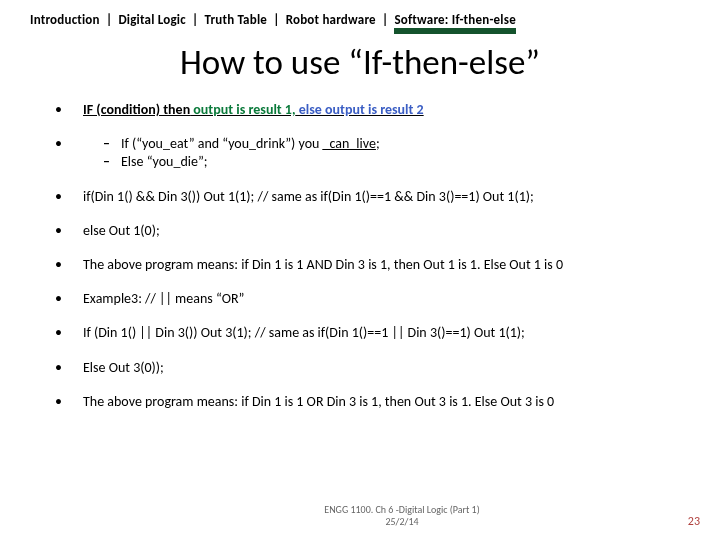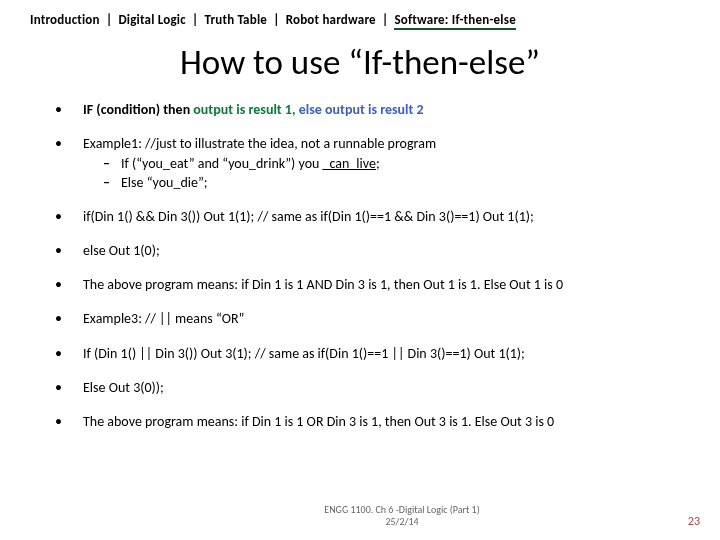--- a/index.html
+++ b/index.html
@@ -22,21 +22,21 @@
   .breadcrumb {
     font-size: 13px;
     font-weight: bold;
     letter-spacing: 0.2px;
     margin-top: 2px;
   }
   .breadcrumb .sep {
     margin: 0 3px;
   }
   .breadcrumb .underlined {
-    border-bottom: 2px solid #14532d;
+    border-bottom: 6px solid #14532d;
     padding-bottom: 1px;
   }
   .title {
     font-size: 35px;
     text-align: center;
     margin: 14px 0 18px 0;
     font-weight: normal;
     font-family: Calibri, Arial, sans-serif;
   }
   ul.top {
@@ -53,20 +53,21 @@
   }
   ul.top > li::before {
     content: "•";
     position: absolute;
     left: 0;
     top: 0;
     color: #000;
   }
   .syntax {
     font-weight: bold;
+    text-decoration: underline;
     text-align: center;
   }
   .syntax .if-kw { color: #000; }
   .syntax .output1 { color: #0b7a3b; } 
   .syntax .else-part { color: #3b5ec4; } 
   ul.sub {
     list-style: none;
     padding: 0;
     margin: 2px 0 0 20px;
     font-weight: normal;
@@ -125,21 +126,20 @@
 
   <ul class="top">
 
     <li>
       <span class="syntax">
         <span class="if-kw">IF (condition) then</span><span class="output1"> output is result 1,</span><span class="else-part">  else output is result 2</span>
       </span>
     </li>
 
     <li>
-      <span>Example1: //just to illustrate the idea, not a runnable program</span>
       <ul class="sub">
         <li>
           <span>If (“you_eat” and “you_drink”)  you </span><span class="can-live">_can_live</span><span>;</span>
         </li>
         <li>Else “you_die”;</li>
       </ul>
     </li>
 
   </ul>
 

